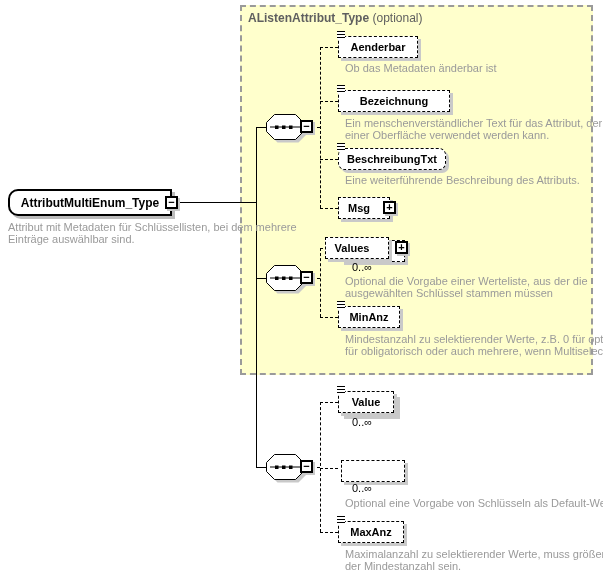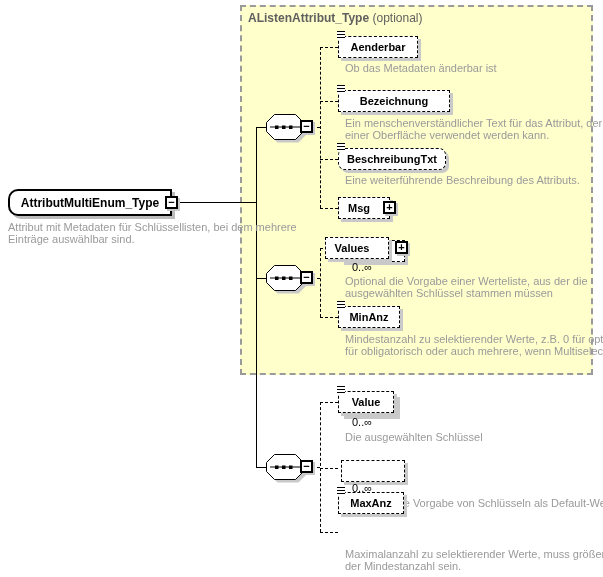--- a/index.html
+++ b/index.html
@@ -172,25 +172,24 @@
     <span>MinAnz</span>
   </div>
   <div class="annotation" style="left:345px;top:333px;width:330px;">Mindestanzahl zu selektierender Werte, z.B. 0 für optional oder 1 für obligatorisch oder auch mehrere, wenn Multiselect.</div>
 
   <div class="stackback" style="left:341px;top:394px;width:56px;"></div>
   <div class="elbox" style="left:338px;top:391px;width:56px;text-align:right;">
     <span class="lines-icon"></span>
     <span>Value</span>
   </div>
   <div class="occ" style="left:352px;top:416px;">0..∞</div>
-  <div class="annotation" style="left:345px;top:431px;width:250px;">Die ausgewählten Schlüssel</div>
 
   <div class="stackback" style="left:341px;top:460px;width:64px;"></div>
   <div class="occ" style="left:352px;top:482px;">0..∞</div>
   <div class="annotation" style="left:345px;top:497px;width:330px;">Optional eine Vorgabe von Schlüsseln als Default-Werte</div>
 
-  <div class="elbox" style="left:338px;top:492px;width:66px;">
+  <div class="elbox" style="left:338px;top:521px;width:66px;">
     <span class="lines-icon"></span>
     <span>MaxAnz</span>
   </div>
   <div class="annotation" style="left:345px;top:548px;width:310px;">Maximalanzahl zu selektierender Werte, muss größer gleich der Mindestanzahl sein.</div>
 
 </div>
 
 </body></html>

